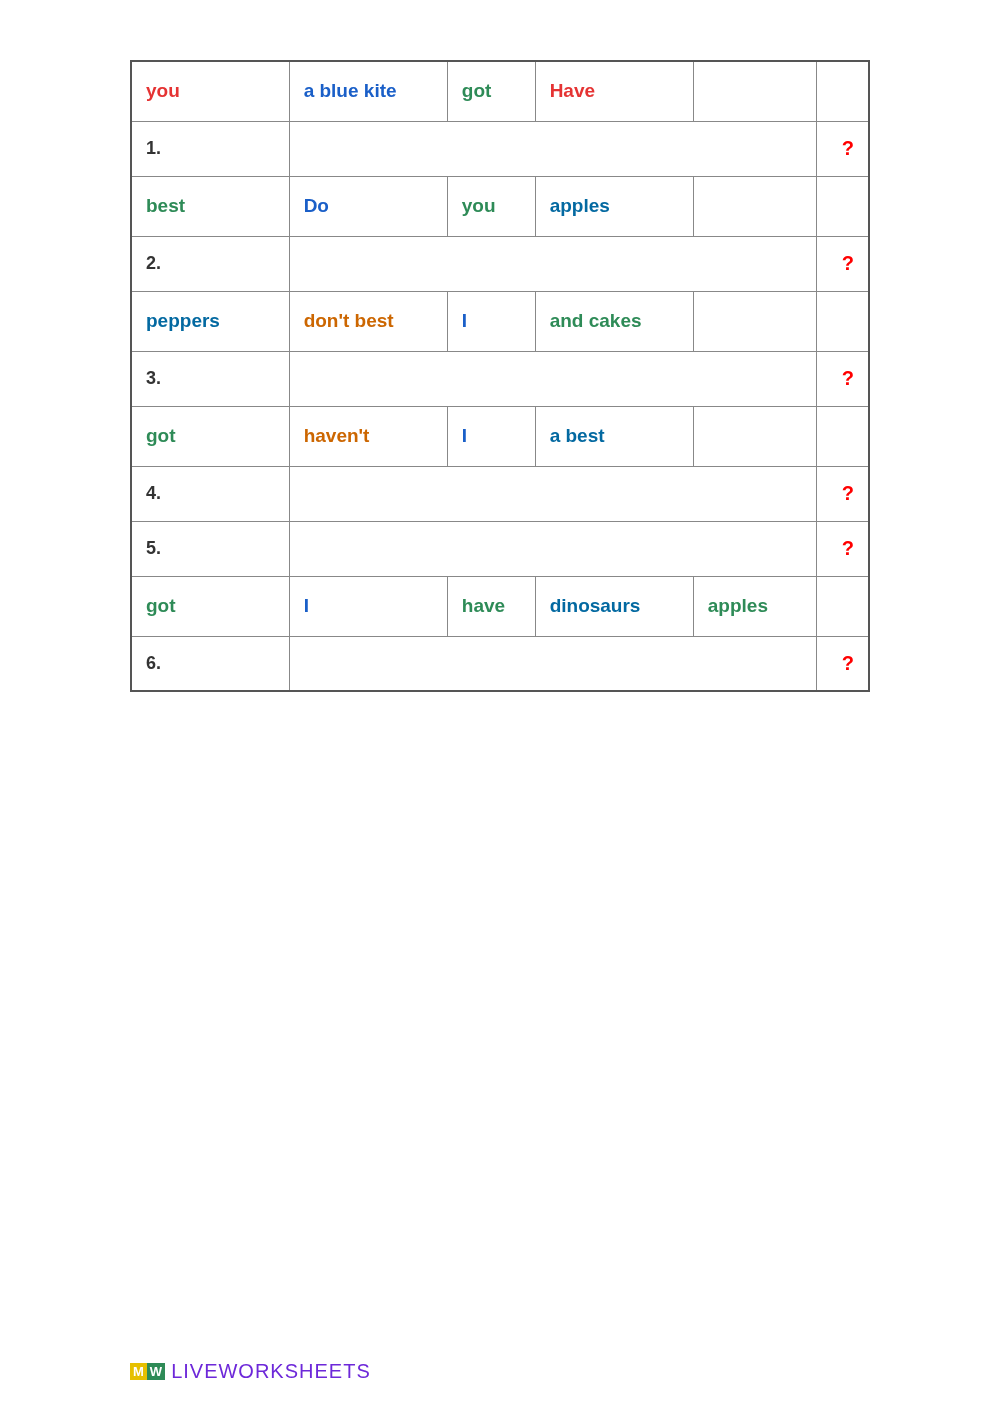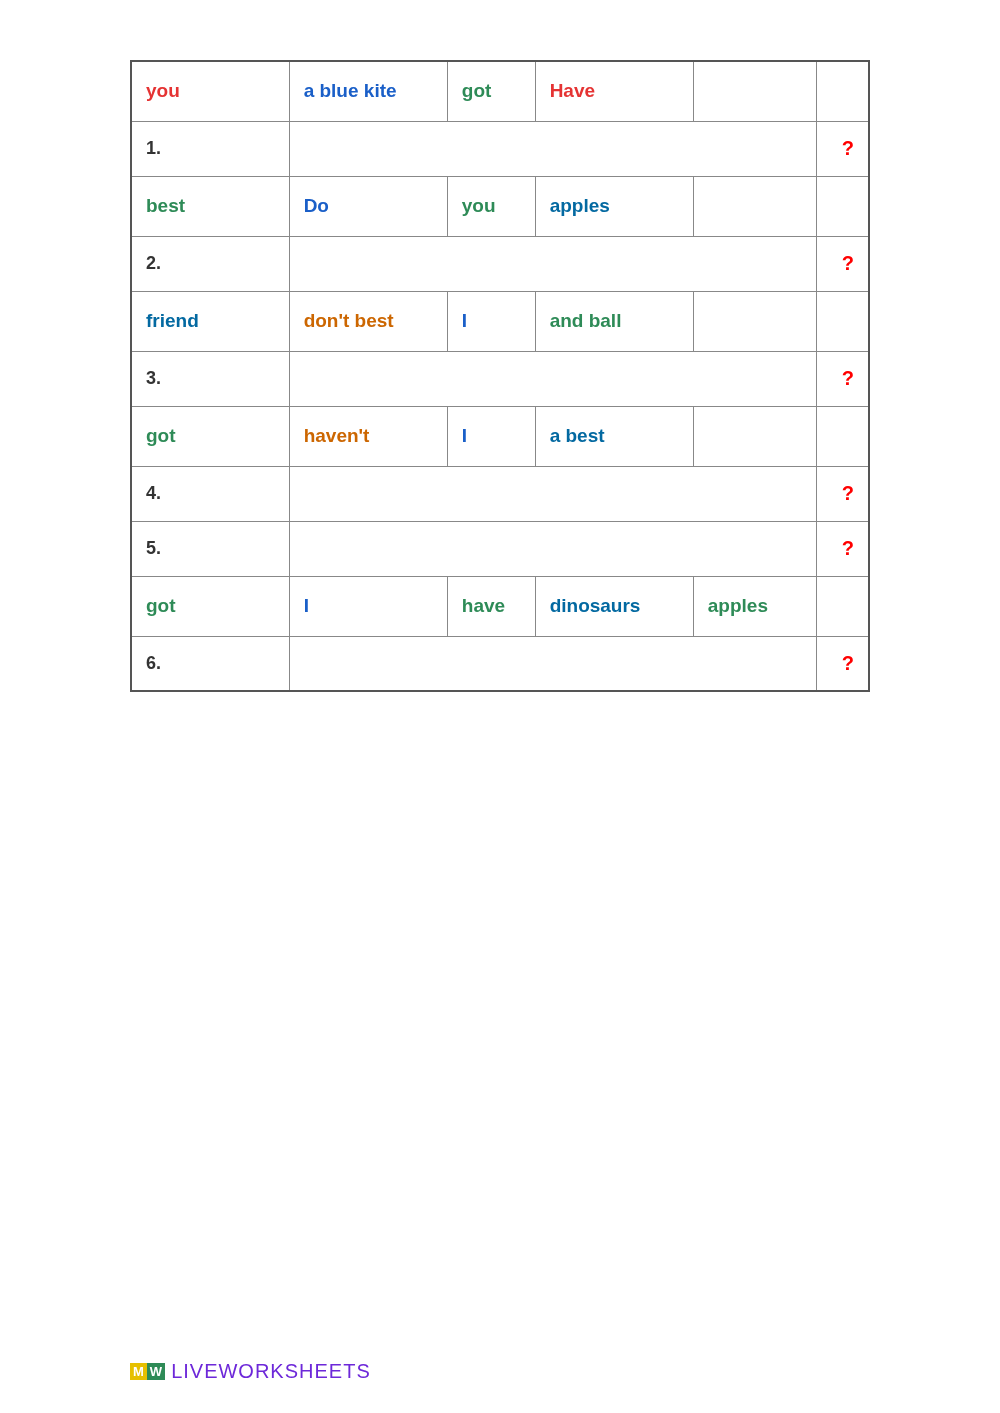--- a/index.html
+++ b/index.html
@@ -134,24 +134,24 @@
           <td class="green">you</td>
           <td class="purple">apples</td>
           <td></td>
         </tr>
         <tr class="answer-row">
           <td class="number-cell">2.</td>
           <td colspan="4"></td>
           <td class="question-mark">?</td>
         </tr>
         <tr class="word-row">
-          <td class="purple">friend</td>
+          <td class="purple">peppers</td>
           <td class="orange">don't best</td>
           <td class="blue">I</td>
-          <td class="green">and ball</td>
+          <td class="green">and cakes</td>
           <td></td>
         </tr>
         <tr class="answer-row">
           <td class="number-cell">3.</td>
           <td colspan="4"></td>
           <td class="question-mark">?</td>
         </tr>
         <tr class="word-row">
           <td class="green">got</td>
           <td class="orange">haven't</td>

